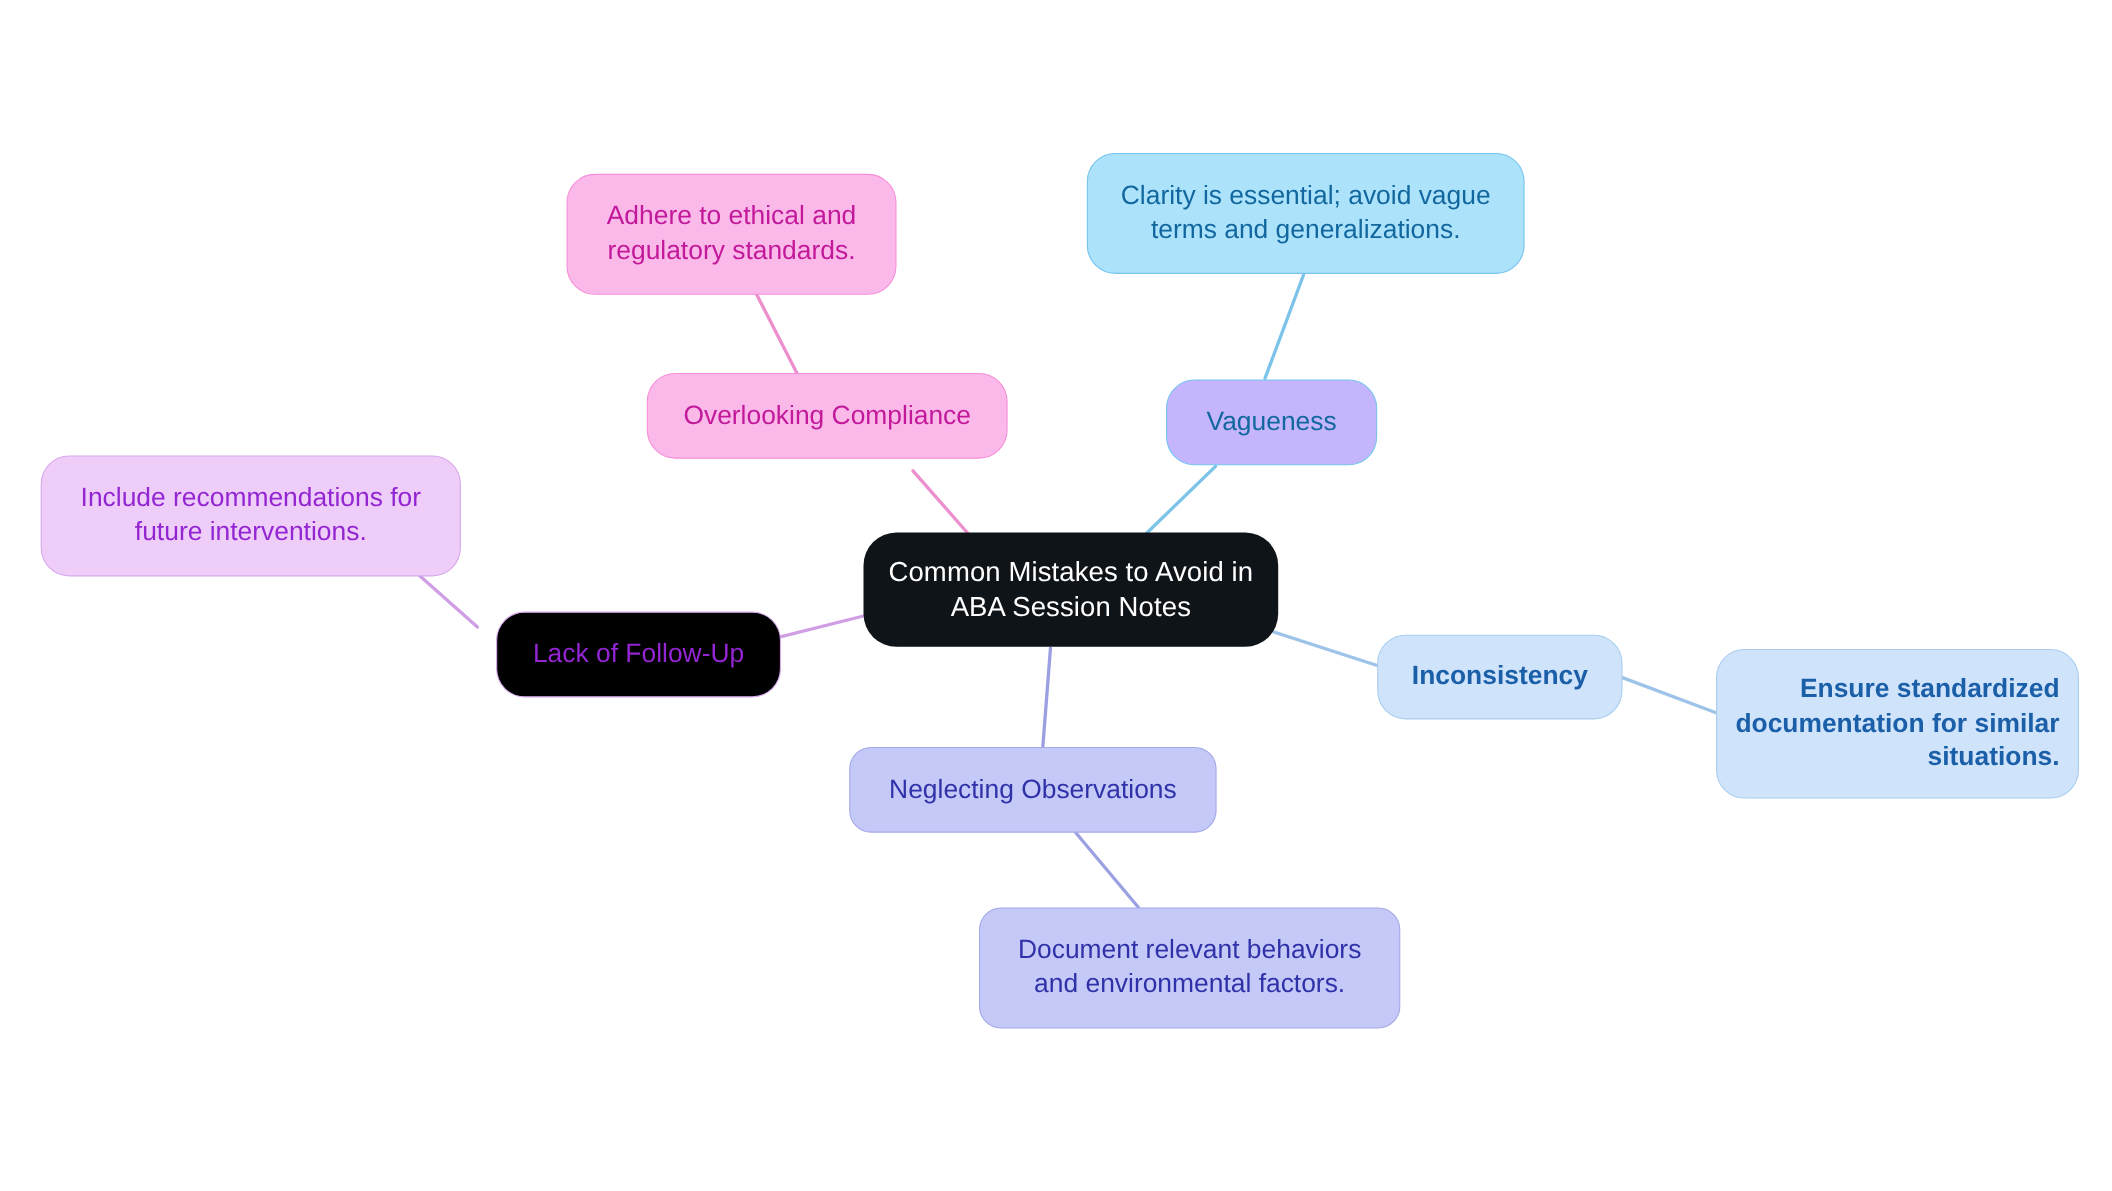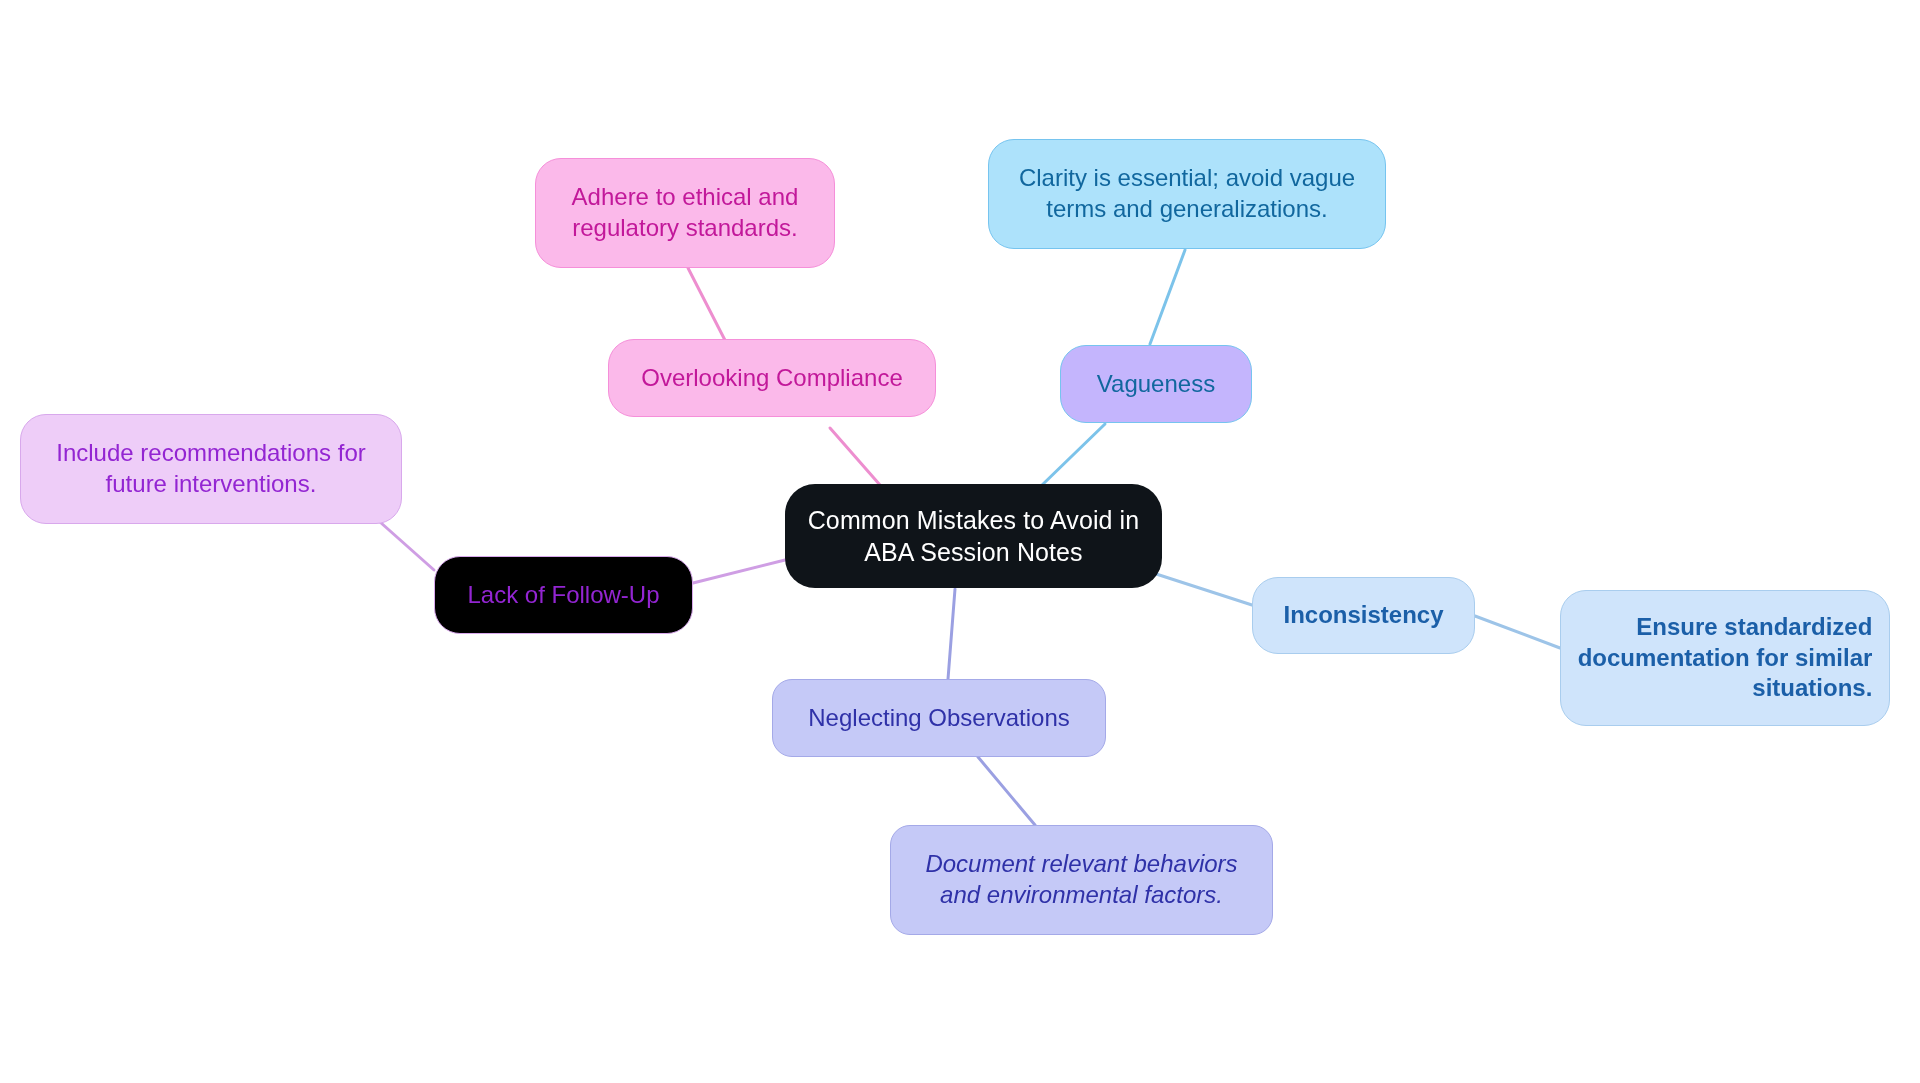--- a/index.html
+++ b/index.html
@@ -56,23 +56,23 @@
     font-size: 24px;
   }
 
   
   .c-blue-dark  { background:#ade2fb; border-color:#76c4ef; color:#11679e; }
   
   .c-blue-light { background:#cfe4fb; border-color:#a9cdee; color:#1b5fa8;font-weight:bold; }
   
   .c-peri       { background:#c5c9f7; border-color:#a4a9e8; color:#2f31a8;border-radius:20px; }
   
-  .c-violet     { background:#eecdf8; border-color:#d8a8ec; color:#9325d2; }
+  .c-violet     { background:#eecdf8; border-color:#d8a8ec; color:#9325d2;margin-left:17px; }
   
-  .c-pink       { background:#fbb9ea; border-color:#f58fd9; color:#c2189a;margin-left:20px; }
+  .c-pink       { background:#fbb9ea; border-color:#f58fd9; color:#c2189a; }
 </style>
 </head>
 <body>
 
 <div id="canvas">
   <svg id="edges" viewBox="0 0 1920 1083" xmlns="http://www.w3.org/2000/svg">
       <line x1="1040" y1="487" x2="1105" y2="424" stroke="#7cc3ea" stroke-width="3" stroke-linecap="round"></line>
       <line x1="1150" y1="344" x2="1185" y2="250" stroke="#7cc3ea" stroke-width="3" stroke-linecap="round"></line>
       <line x1="1150" y1="572" x2="1252" y2="605" stroke="#9dc4e8" stroke-width="3" stroke-linecap="round"></line>
       <line x1="1475" y1="616" x2="1560" y2="648" stroke="#9dc4e8" stroke-width="3" stroke-linecap="round"></line>
@@ -87,21 +87,21 @@
       <div class="node central " style="left: 785px; top: 484px; width: 377px; height: 104px; background: rgb(15, 20, 25); color: rgb(255, 255, 255);"><span>Common Mistakes to Avoid in
 ABA Session Notes</span></div>
       <div class="node branch c-blue-dark" style="left: 1060px; top: 345px; width: 192px; height: 78px; background: #c4b5fd; border-color: rgb(118, 196, 239); color: rgb(17, 103, 158);"><span>Vagueness</span></div>
       <div class="node leaf c-blue-dark" style="left: 988px; top: 139px; width: 398px; height: 110px; background: rgb(173, 226, 251); border-color: rgb(118, 196, 239); color: rgb(17, 103, 158);"><span>Clarity is essential; avoid vague
 terms and generalizations.</span></div>
       <div class="node branch c-blue-light" style="left: 1252px; top: 577px; width: 223px; height: 77px; background: rgb(207, 228, 251); border-color: rgb(169, 205, 238); color: rgb(27, 95, 168);"><span>Inconsistency</span></div>
       <div class="node leaf c-blue-light" style="left: 1560px; top: 590px; width: 330px; height: 136px; background: rgb(207, 228, 251); border-color: rgb(169, 205, 238); color: rgb(27, 95, 168); text-align: right;"><span>Ensure standardized
 documentation for similar
 situations.</span></div>
       <div class="node branch c-peri" style="left: 772px; top: 679px; width: 334px; height: 78px; background: rgb(197, 201, 247); border-color: rgb(164, 169, 232); color: rgb(47, 49, 168);"><span>Neglecting Observations</span></div>
-      <div class="node leaf c-peri" style="left: 890px; top: 825px; width: 383px; height: 110px; background: rgb(197, 201, 247); border-color: rgb(164, 169, 232); color: rgb(47, 49, 168); font-style: italic;"><span>Document relevant behaviors
+      <div class="node leaf c-peri" style="left: 890px; top: 825px; width: 383px; height: 110px; background: rgb(197, 201, 247); border-color: rgb(164, 169, 232); color: rgb(47, 49, 168);"><span>Document relevant behaviors
 and environmental factors.</span></div>
       <div class="node branch c-violet" style="left: 434px; top: 556px; width: 259px; height: 78px; background: #000000; border-color: rgb(216, 168, 236); color: rgb(147, 37, 210);"><span>Lack of Follow-Up</span></div>
       <div class="node leaf c-violet" style="left: 20px; top: 414px; width: 382px; height: 110px; background: rgb(238, 205, 248); border-color: rgb(216, 168, 236); color: rgb(147, 37, 210);"><span>Include recommendations for
 future interventions.</span></div>
       <div class="node branch c-pink" style="left: 588px; top: 339px; width: 328px; height: 78px; background: rgb(251, 185, 234); border-color: rgb(245, 143, 217); color: rgb(194, 24, 154);"><span>Overlooking Compliance</span></div>
       <div class="node leaf c-pink" style="left: 515px; top: 158px; width: 300px; height: 110px; background: rgb(251, 185, 234); border-color: rgb(245, 143, 217); color: rgb(194, 24, 154);"><span>Adhere to ethical and
 regulatory standards.</span></div>
     </div>
 </div>
 

